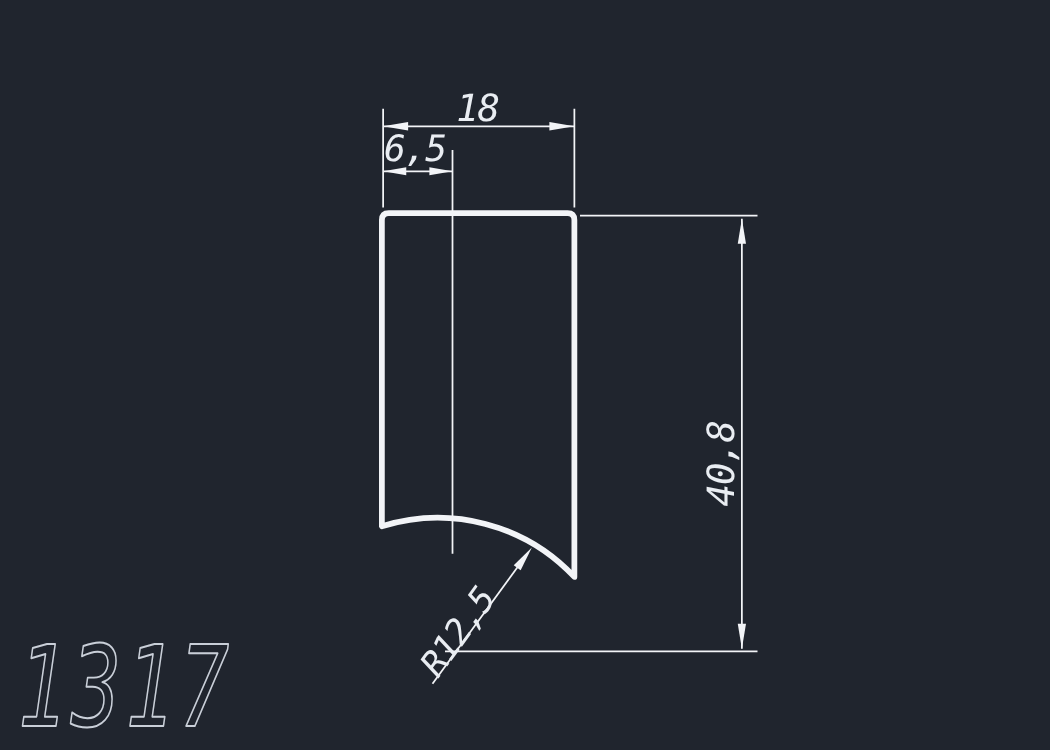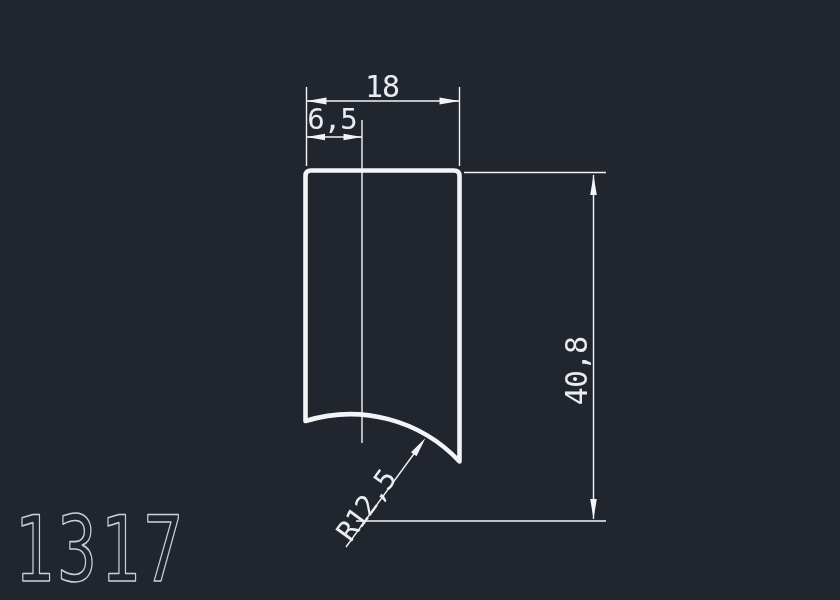--- a/index.html
+++ b/index.html
@@ -6,20 +6,21 @@
     margin: 0;
     padding: 0;
     background: var(--background, #20252e);
   }
   .canvas {
     position: relative;
     width: 840px;
     height: 600px;
     background: var(--background, #20252e);
     overflow: hidden;
+    font-style: italic;
   }
   svg { display: block; }
   .profile {
     stroke: var(--line, #f4f6f9);
     stroke-width: 4.6;
     fill: none;
     stroke-linecap: round;
     stroke-linejoin: round;
   }
   .cad-line {

